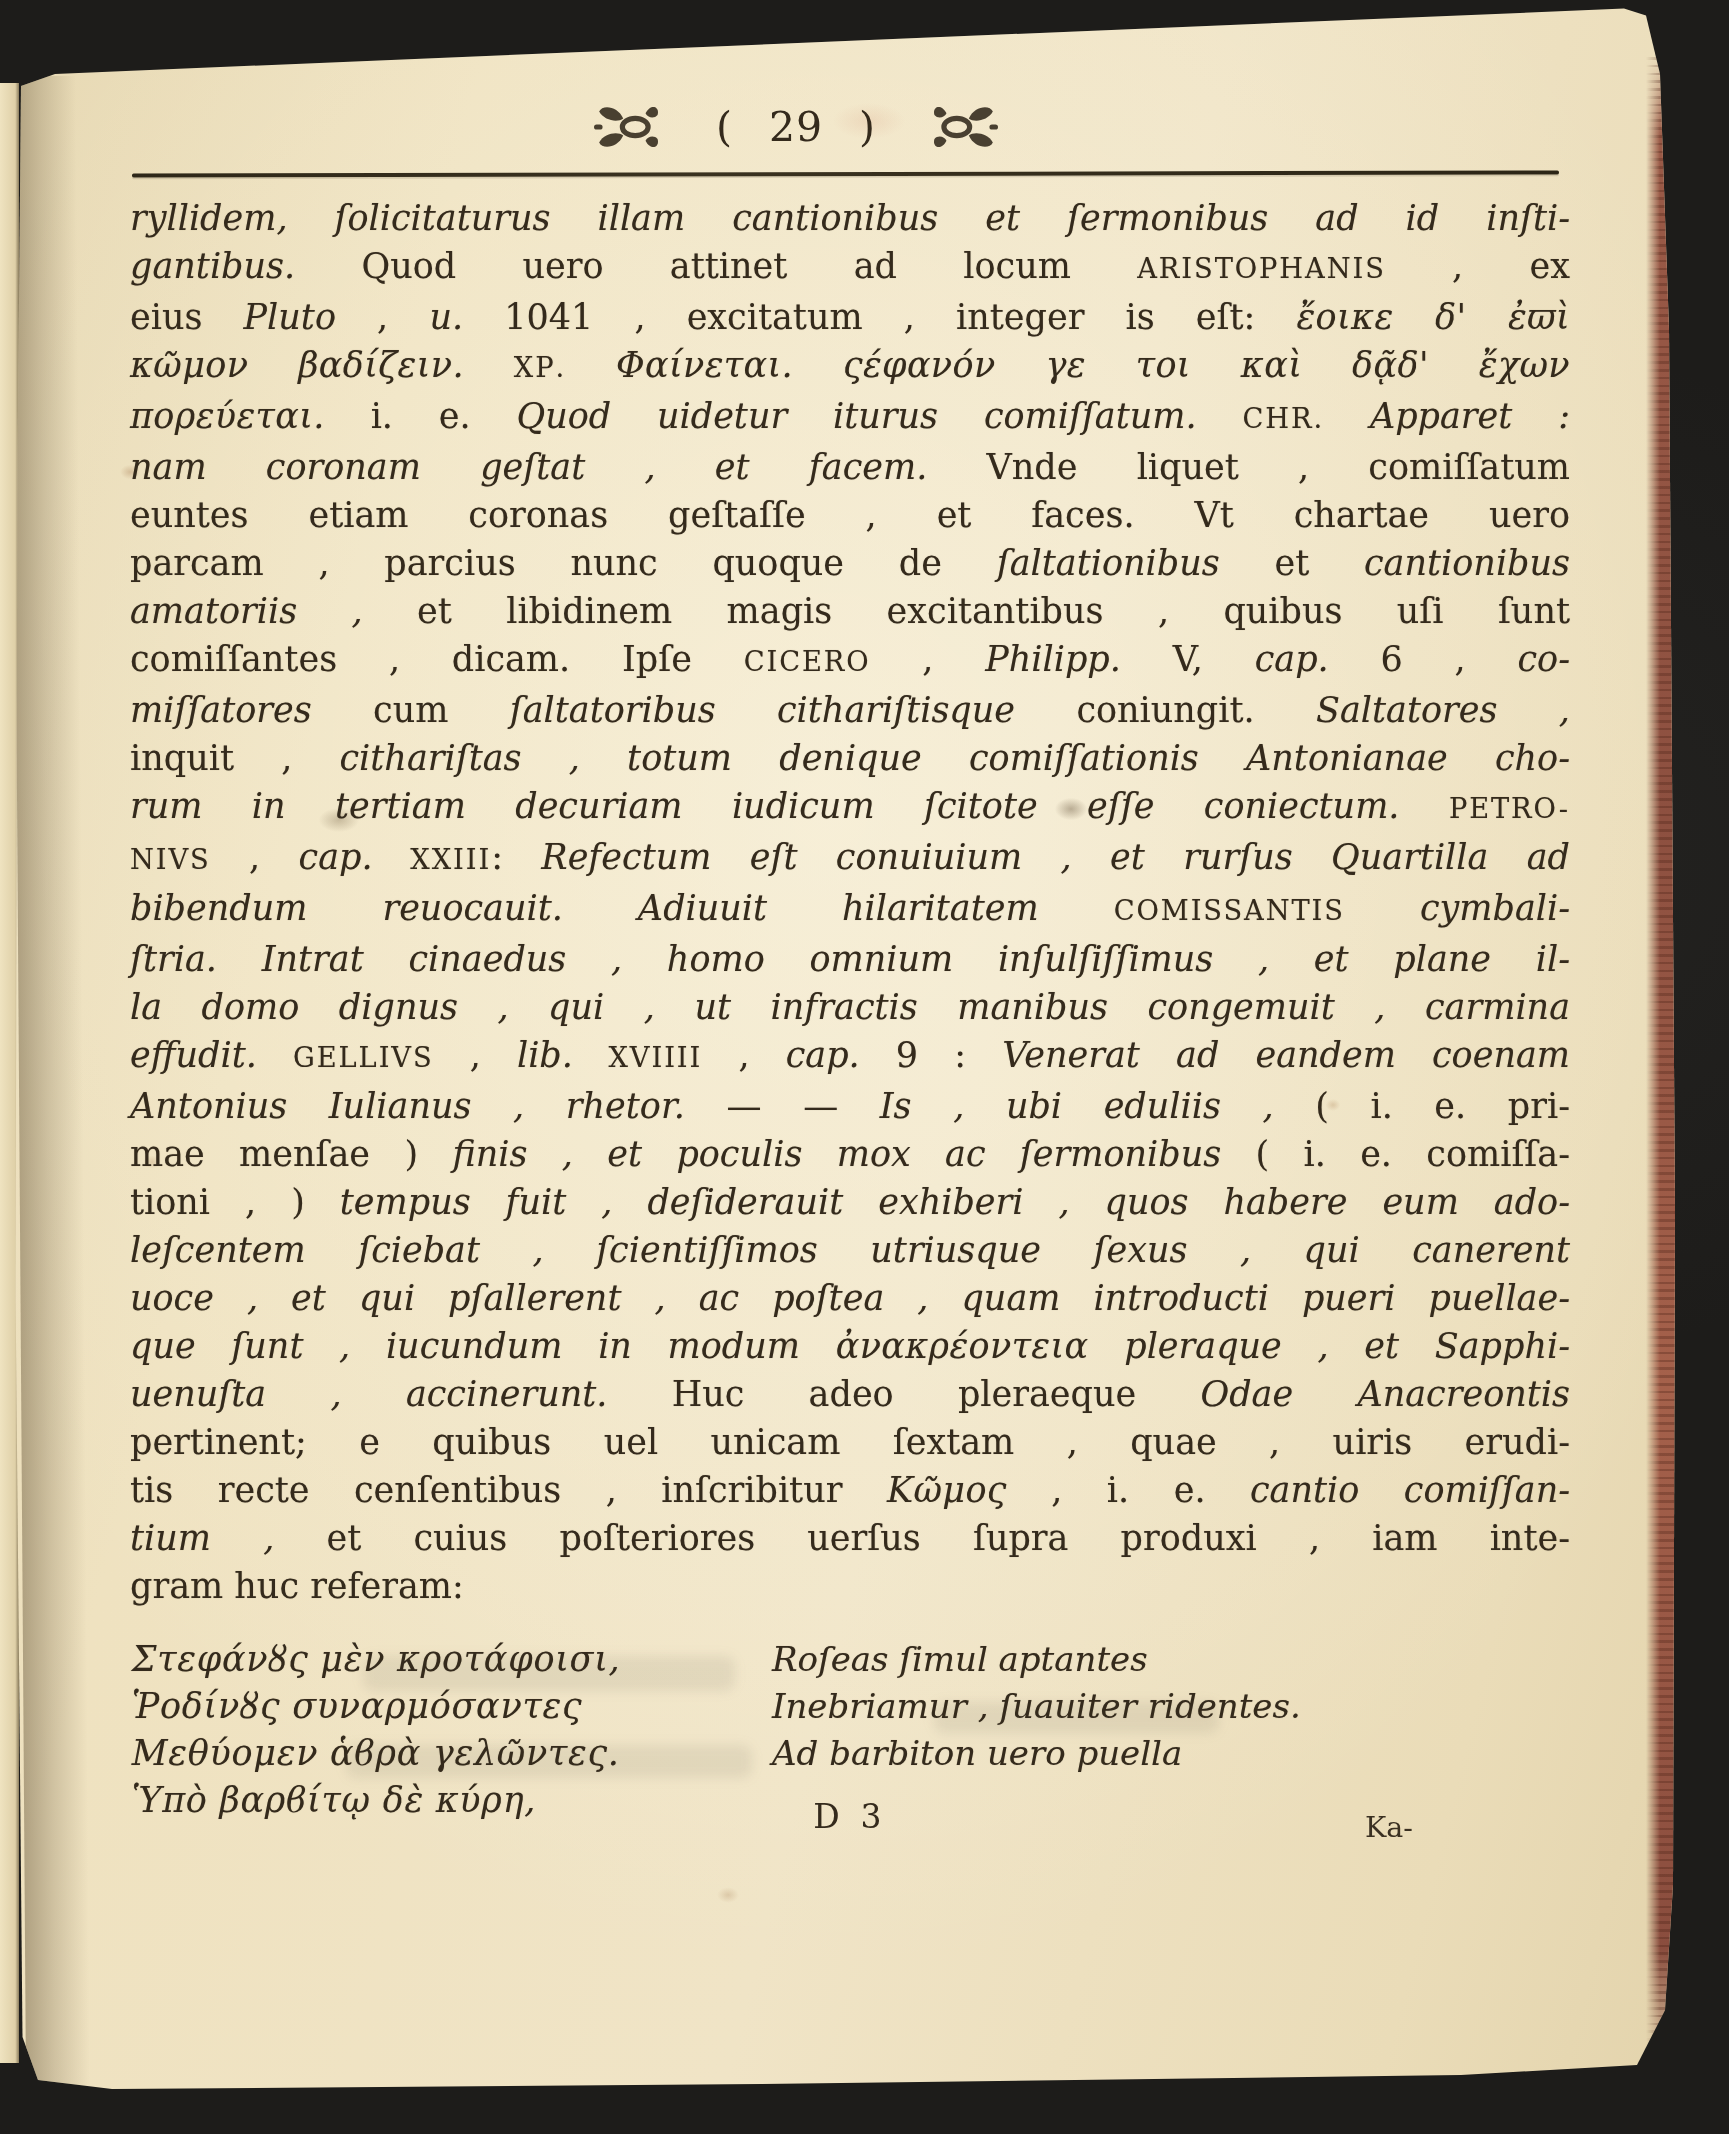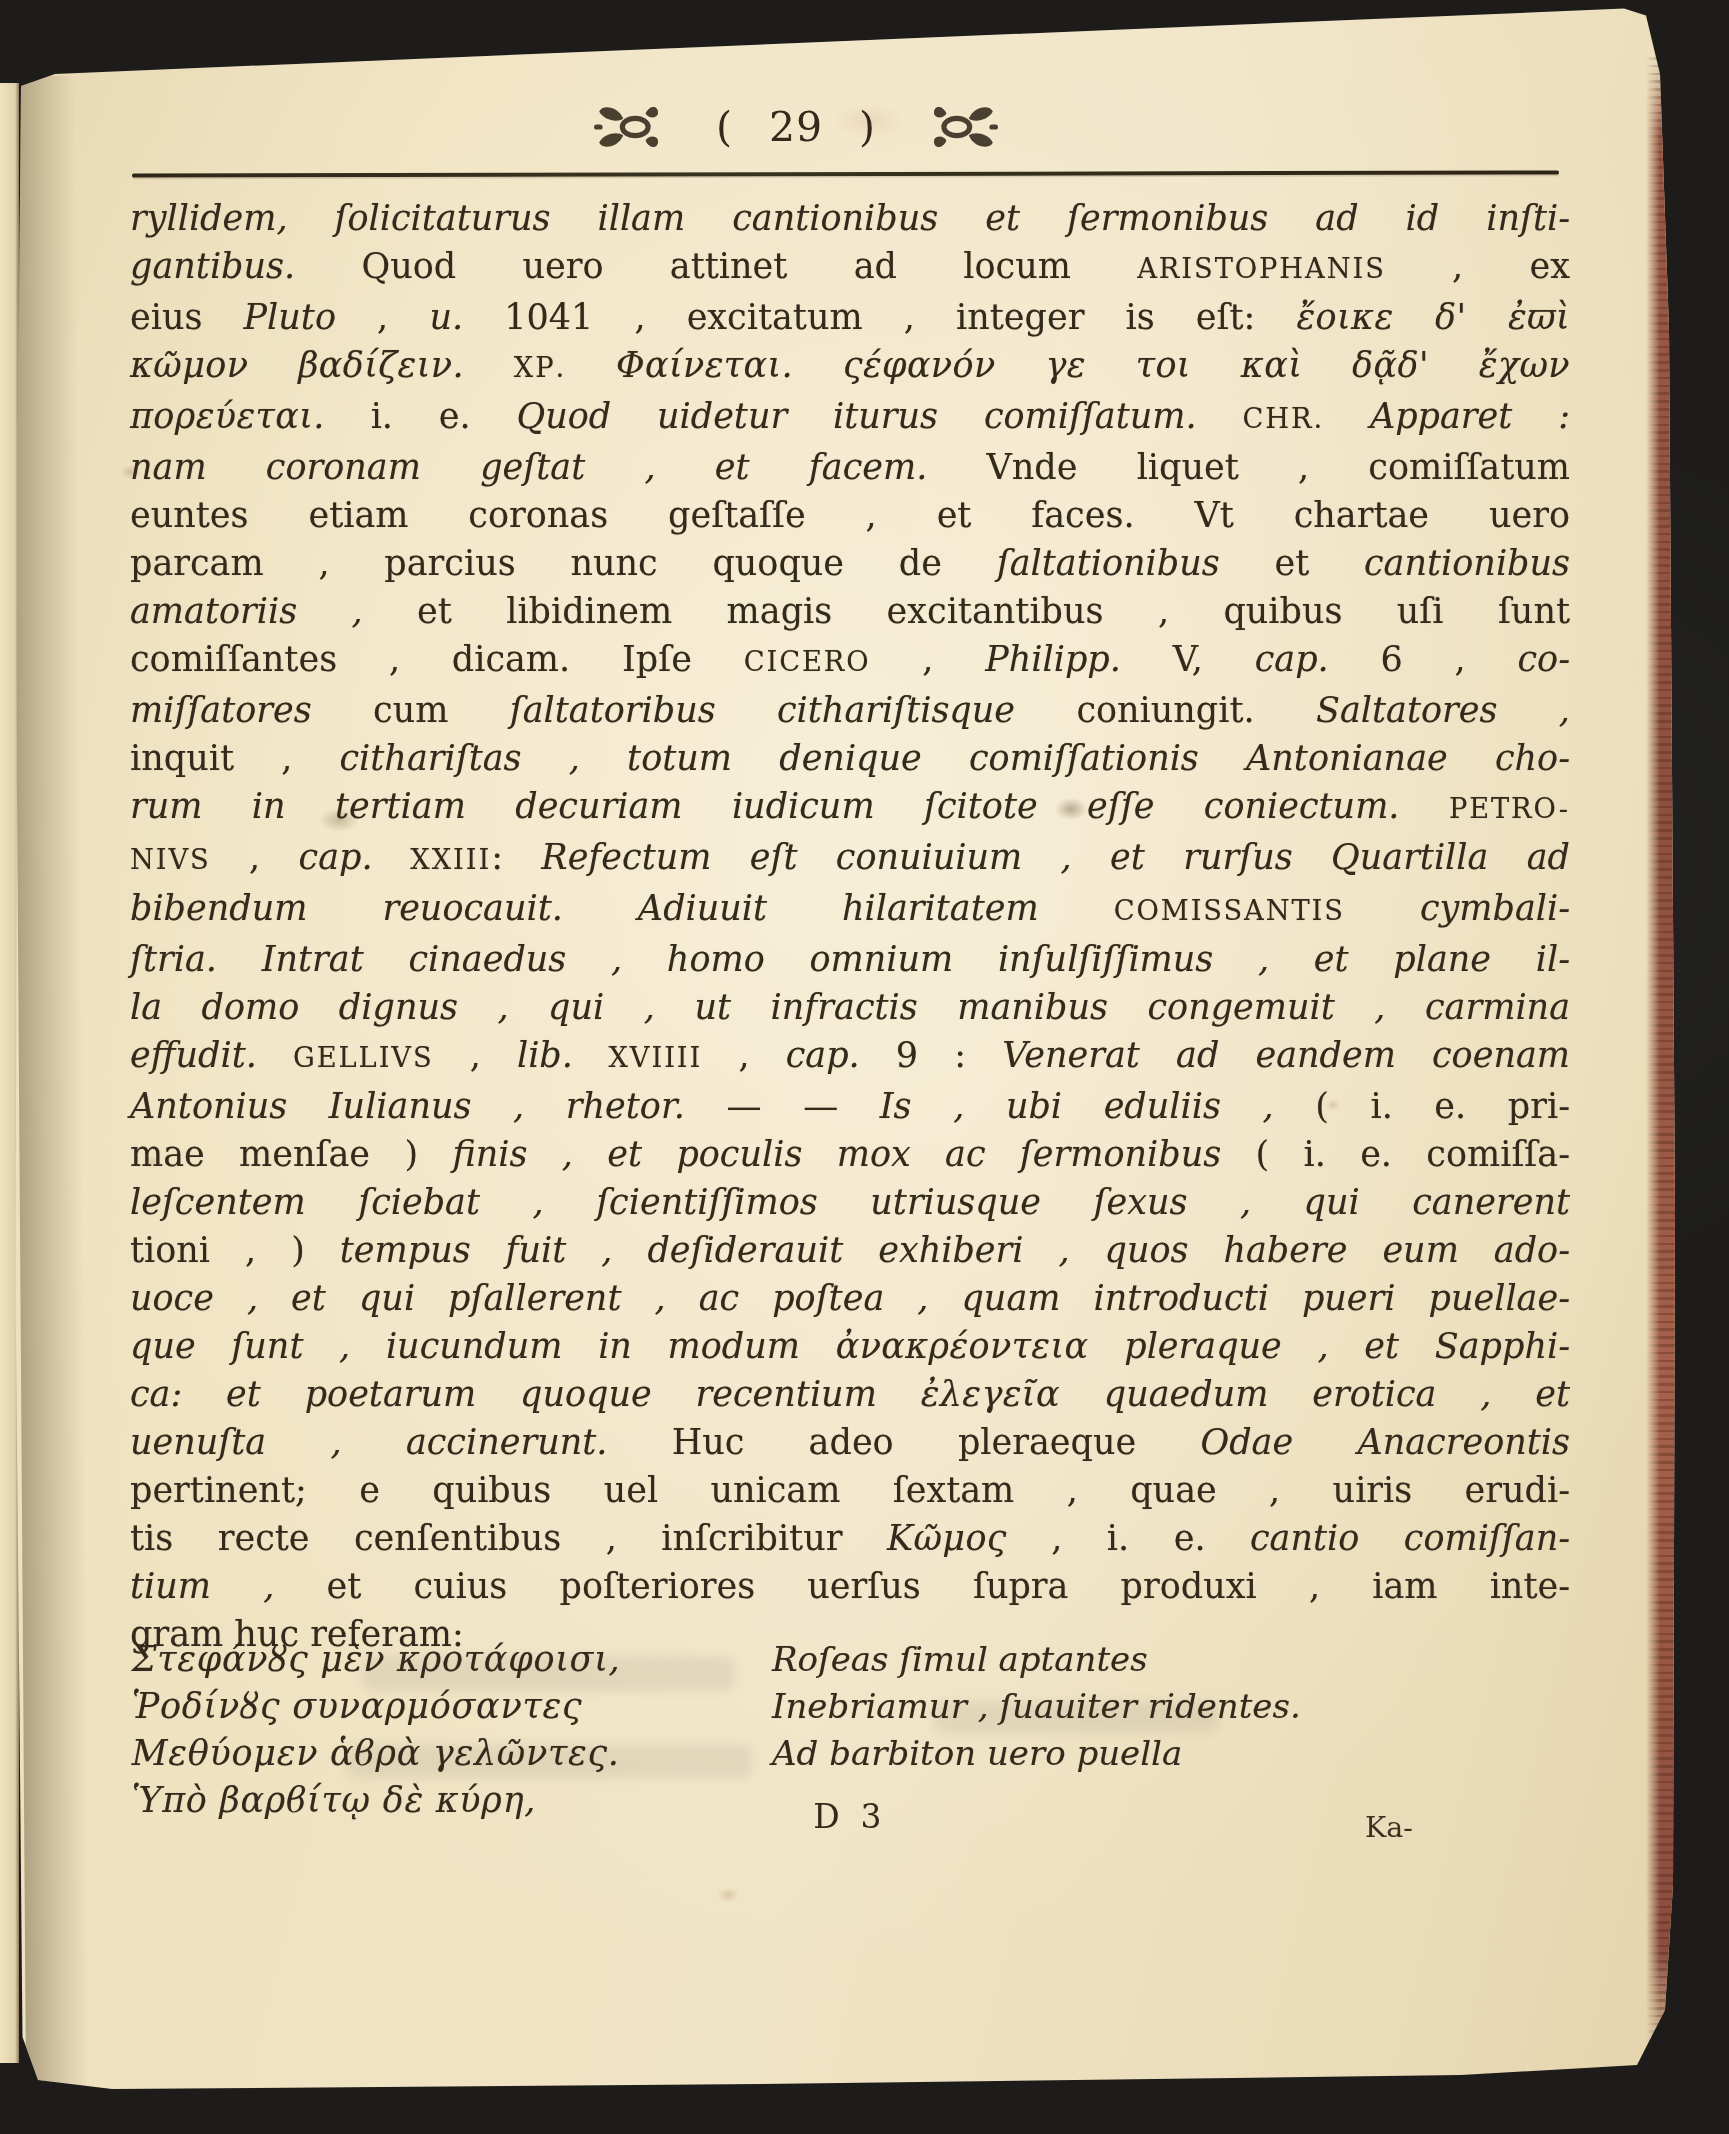--- a/index.html
+++ b/index.html
@@ -151,25 +151,24 @@
         <div class="line"><span class="sg-i">miſſatores</span><span class="sg-r"> cum </span><span class="sg-i">ſaltatoribus cithariſtisque</span><span class="sg-r"> coniungit. </span><span class="sg-i">Saltatores ,</span></div>
         <div class="line"><span class="sg-r">inquit , </span><span class="sg-i">cithariſtas , totum denique comiſſationis Antonianae cho-</span></div>
         <div class="line"><span class="sg-i">rum in tertiam decuriam iudicum ſcitote eſſe coniectum. </span><span class="sg-c">PETRO-</span></div>
         <div class="line"><span class="sg-c">NIVS</span><span class="sg-r"> , </span><span class="sg-i">cap.</span><span class="sg-c"> XXIII</span><span class="sg-r">: </span><span class="sg-i">Refectum eſt conuiuium , et rurſus Quartilla ad</span></div>
         <div class="line"><span class="sg-i">bibendum reuocauit. Adiuuit hilaritatem </span><span class="sg-c">COMISSANTIS</span><span class="sg-i"> cymbali-</span></div>
         <div class="line"><span class="sg-i">ſtria. Intrat cinaedus , homo omnium inſulſiſſimus , et plane il-</span></div>
         <div class="line"><span class="sg-i">la domo dignus , qui , ut infractis manibus congemuit , carmina</span></div>
         <div class="line"><span class="sg-i">effudit. </span><span class="sg-c">GELLIVS</span><span class="sg-r"> , </span><span class="sg-i">lib.</span><span class="sg-c"> XVIIII</span><span class="sg-r"> , </span><span class="sg-i">cap.</span><span class="sg-r"> 9 : </span><span class="sg-i">Venerat ad eandem coenam</span></div>
         <div class="line"><span class="sg-i">Antonius Iulianus , rhetor.</span><span class="sg-r"> — — </span><span class="sg-i">Is , ubi eduliis ,</span><span class="sg-r"> ( i. e. pri-</span></div>
         <div class="line"><span class="sg-r">mae menſae ) </span><span class="sg-i">finis , et poculis mox ac ſermonibus</span><span class="sg-r"> ( i. e. comiſſa-</span></div>
+        <div class="line"><span class="sg-r">tioni , ) </span><span class="sg-i">tempus fuit , deſiderauit exhiberi , quos habere eum ado-</span></div>
         <div class="line"><span class="sg-i">leſcentem ſciebat , ſcientiſſimos utriusque ſexus , qui canerent</span></div>
-        <div class="line"><span class="sg-r">tioni , ) </span><span class="sg-i">tempus fuit , deſiderauit exhiberi , quos habere eum ado-</span></div>
         <div class="line"><span class="sg-i">uoce , et qui pſallerent , ac poſtea , quam introducti pueri puellae-</span></div>
         <div class="line"><span class="sg-i">que ſunt , iucundum in modum </span><span class="sg-g">ἀνακρέοντεια</span><span class="sg-i"> pleraque , et Sapphi-</span></div>
-        <div class="line"><span class="sg-i">ca: et poetarum quoque recentium </span><span class="sg-g">ἐλεγεῖα</span><span class="sg-i"> quaedum erotica , et</span></div>
         <div class="line"><span class="sg-i">uenuſta , accinerunt.</span><span class="sg-r"> Huc adeo pleraeque </span><span class="sg-i">Odae Anacreontis</span></div>
         <div class="line"><span class="sg-r">pertinent; e quibus uel unicam ſextam , quae , uiris erudi-</span></div>
         <div class="line"><span class="sg-r">tis recte cenſentibus , inſcribitur </span><span class="sg-g">Κῶμος</span><span class="sg-r"> , i. e. </span><span class="sg-i">cantio comiſſan-</span></div>
         <div class="line"><span class="sg-i">tium ,</span><span class="sg-r"> et cuius poſteriores uerſus ſupra produxi , iam inte-</span></div>
         <div class="line no-j"><span class="sg-r">gram huc referam:</span></div>
       </div>
 
     <div class="verses">
       <div class="vcol greek" id="greek-col">
           <div class="vline">Στεφάνȣς μὲν κροτάφοισι,</div>

